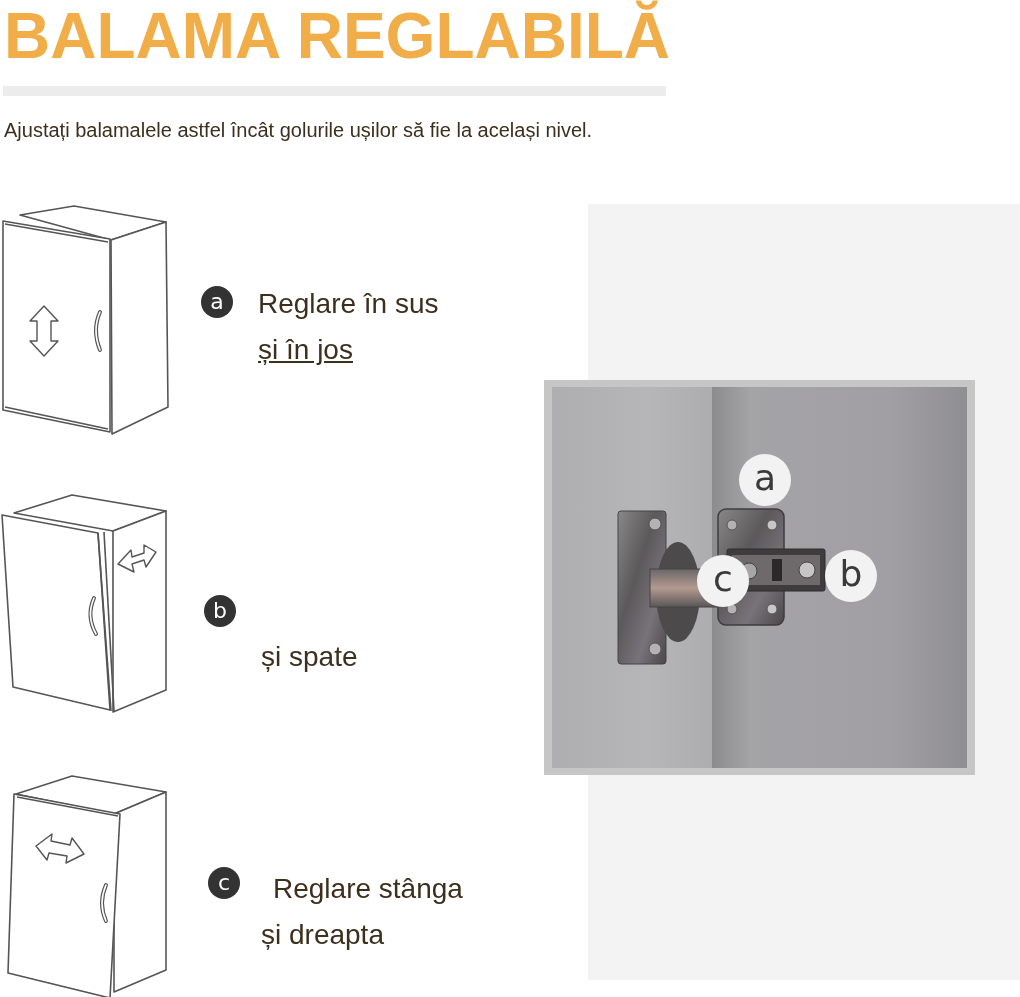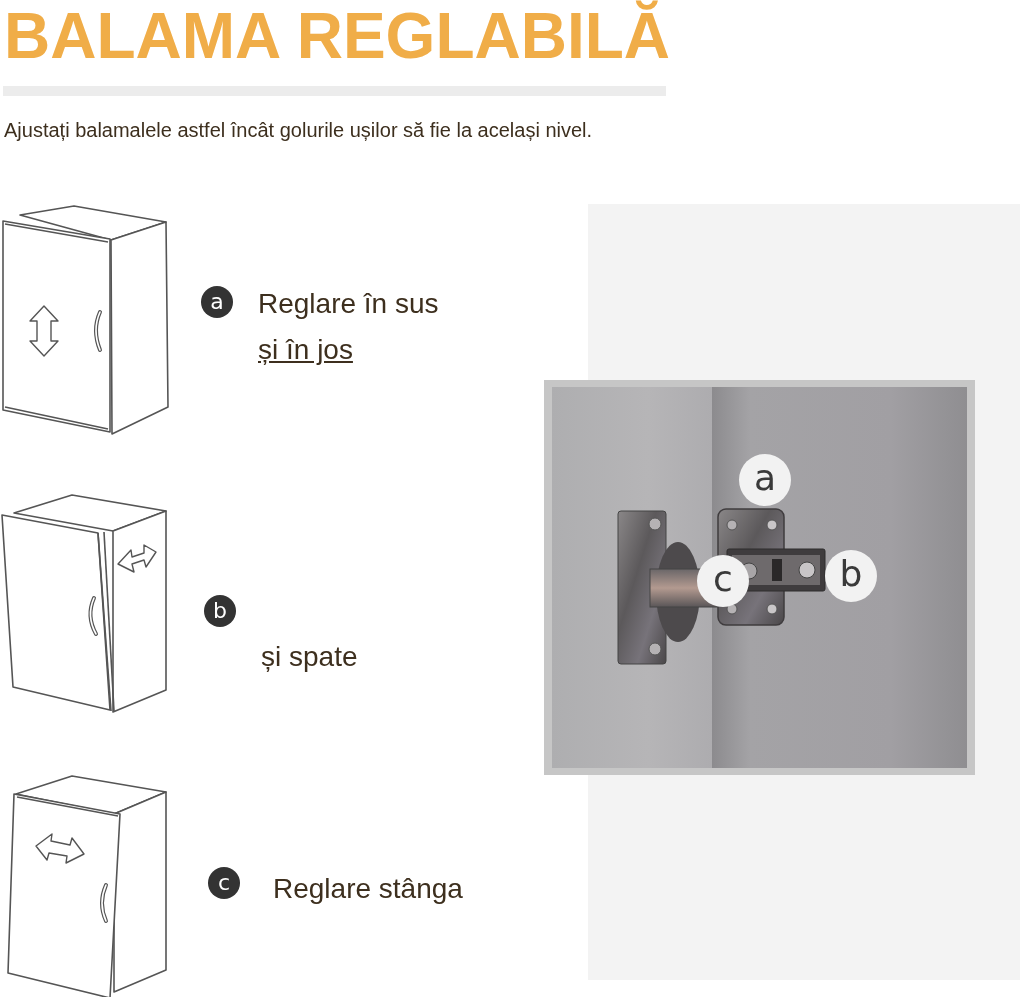--- a/index.html
+++ b/index.html
@@ -116,20 +116,21 @@
       <line x1="17" y1="27" x2="118" y2="46"></line>
     </g>
     <g fill="none" stroke="#555" stroke-width="1.4" stroke-linejoin="round">
       <polygon points="36,76 52,64 51,71 70,75 72,68 84,84 66,93 67,86 49,83 47,90"></polygon>
     </g>
     <path d="M106,115 Q98,133 106,151" fill="none" stroke="#555" stroke-width="4" stroke-linecap="round"></path>
     <path d="M106,115 Q98,133 106,151" fill="none" stroke="#fff" stroke-width="1.6" stroke-linecap="round"></path>
   </svg>
   <div class="badge" style="left:208px;top:97px;background:#333333;">c</div>
   <div class="step-text" style="left:261px;top:95px;color:#3d2f1e;margin-left:12px;">Reglare stânga</div>
+  <div class="step-text" style="left:261px;top:141px;color:#3d2f1e;">și dreapta</div>
 </div>
 
 <div class="panel"></div>
 
 <div class="photo-frame">
   <div class="photo">
     <div class="left-side"></div>
     <div class="right-side"></div>
     <svg width="415" height="381" viewBox="0 0 415 381" style="position:absolute;left:0;top:0;">
       <defs>

